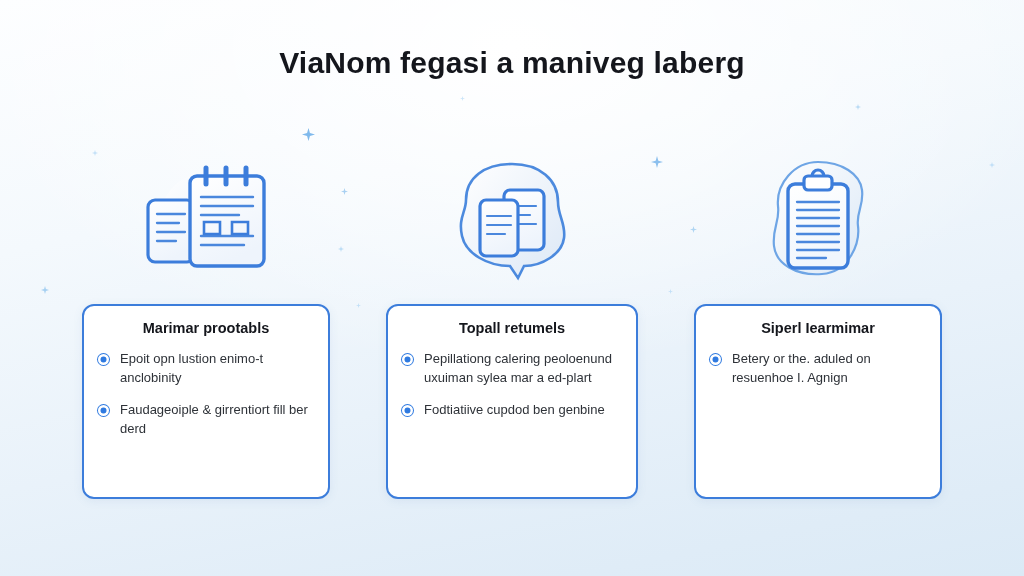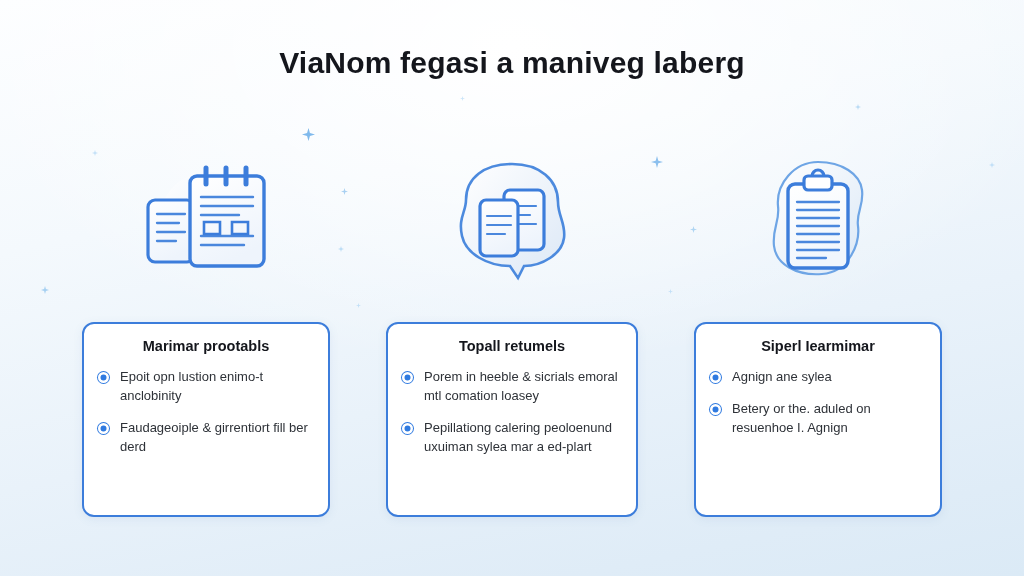--- a/index.html
+++ b/index.html
@@ -63,21 +63,20 @@
     display: flex;
     justify-content: space-between;
     padding: 0 58px;
     box-sizing: border-box;
   }
   .column {
     width: 296px;
     display: flex;
     flex-direction: column;
     align-items: center;
-    gap: 18px;
   }
 
   
   .icon-wrap {
     position: relative;
     width: 160px;
     height: 140px;
     display: flex;
     align-items: center;
     justify-content: center;
@@ -268,25 +267,25 @@
             <line x1="55" y1="84" x2="73" y2="84"></line>
           </g>
         </svg>
       </div>
 
       <div class="card wide">
         <div class="card-title">Topall retumels</div>
         <ul class="bullets">
           <li>
             <span class="dot"></span>
-            <span>Porem in heeble &amp; sicrials emoral mtl comation loasey</span>
-          </li>
-          <li>
-            <span class="dot"></span>
             <span>Pepillationg calering peoloenund uxuiman sylea mar a ed-plart</span>
+          </li>
+          <li>
+            <span class="dot"></span>
+            <span>Fodtiatiive cupdod ben genbine</span>
           </li>
         </ul>
       </div>
     </div>
 
     <div class="column">
       <div class="icon-wrap">
         <svg width="160" height="140" viewBox="0 0 160 140">
           <defs>
             <linearGradient id="blob3" x1="0" y1="0" x2="1" y2="1">
@@ -313,24 +312,20 @@
             <line x1="59" y1="108" x2="88" y2="108"></line>
           </g>
         </svg>
       </div>
 
       <div class="card">
         <div class="card-title">Siperl Iearmimar</div>
         <ul class="bullets">
           <li>
             <span class="dot"></span>
-            <span>Agnign ane sylea</span>
-          </li>
-          <li>
-            <span class="dot"></span>
             <span>Betery or the. aduled on resuenhoe I. Agnign</span>
           </li>
         </ul>
       </div>
     </div>
 
   </div>
 </div>
 
 </body></html>

